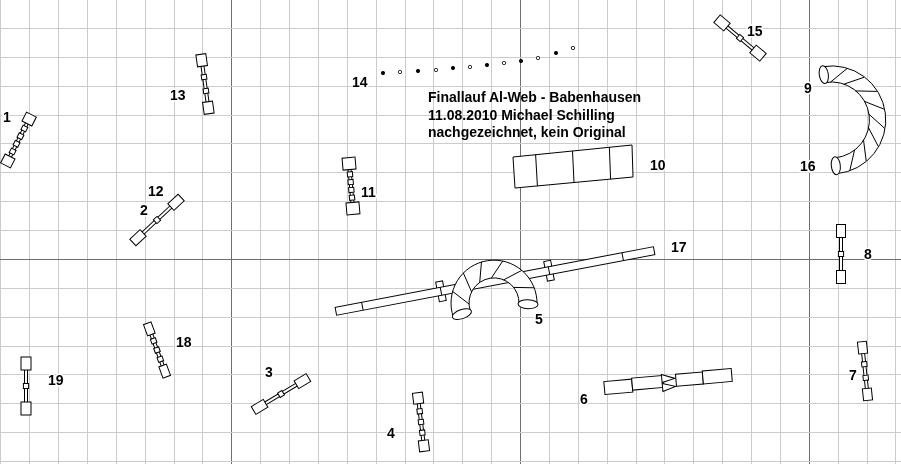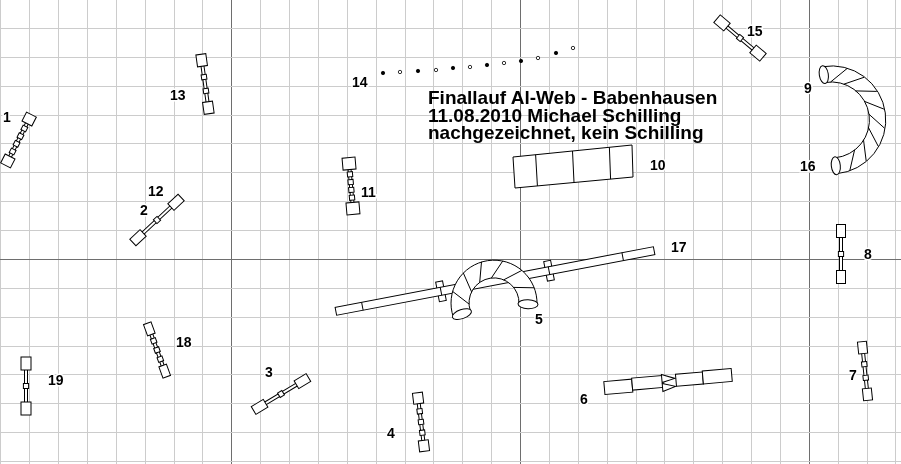--- a/index.html
+++ b/index.html
@@ -9,21 +9,21 @@
     background:#ffffff;
     overflow:hidden;
     font-family:"Liberation Sans", sans-serif;
   }
   .stage svg{position:absolute;left:0;top:0;}
   .title-block{
     position:absolute;
     left:428px;top:89px;
     font-family:"Liberation Sans", sans-serif;
     font-weight:bold;
-    font-size:19px;
+    font-size:14px;
     line-height:17.5px;
     color:#000;
     white-space:nowrap;
   }
 </style>
 </head>
 <body>
 
 <div class="stage">
   <svg id="course-svg" width="901" height="464" viewBox="0 0 901 464" xmlns="http://www.w3.org/2000/svg">
@@ -236,15 +236,15 @@
         <text x="747" y="36" fill="#000000" stroke="#ffffff" stroke-width="3" paint-order="stroke" font-family="&quot;Liberation Sans&quot;, sans-serif" font-size="14px" font-weight="bold">15</text>
         <text x="800" y="171" fill="#000000" stroke="#ffffff" stroke-width="3" paint-order="stroke" font-family="&quot;Liberation Sans&quot;, sans-serif" font-size="14px" font-weight="bold">16</text>
         <text x="671" y="252" fill="#000000" stroke="#ffffff" stroke-width="3" paint-order="stroke" font-family="&quot;Liberation Sans&quot;, sans-serif" font-size="14px" font-weight="bold">17</text>
         <text x="176" y="347" fill="#000000" stroke="#ffffff" stroke-width="3" paint-order="stroke" font-family="&quot;Liberation Sans&quot;, sans-serif" font-size="14px" font-weight="bold">18</text>
         <text x="48" y="385" fill="#000000" stroke="#ffffff" stroke-width="3" paint-order="stroke" font-family="&quot;Liberation Sans&quot;, sans-serif" font-size="14px" font-weight="bold">19</text>
       </g>
   </svg>
   <div class="title-block">
     <div>Finallauf Al-Web - Babenhausen</div>
     <div>11.08.2010 Michael Schilling</div>
-    <div>nachgezeichnet, kein Schilling</div>
+    <div>nachgezeichnet, kein Original</div>
   </div>
 </div>
 
 </body></html>

